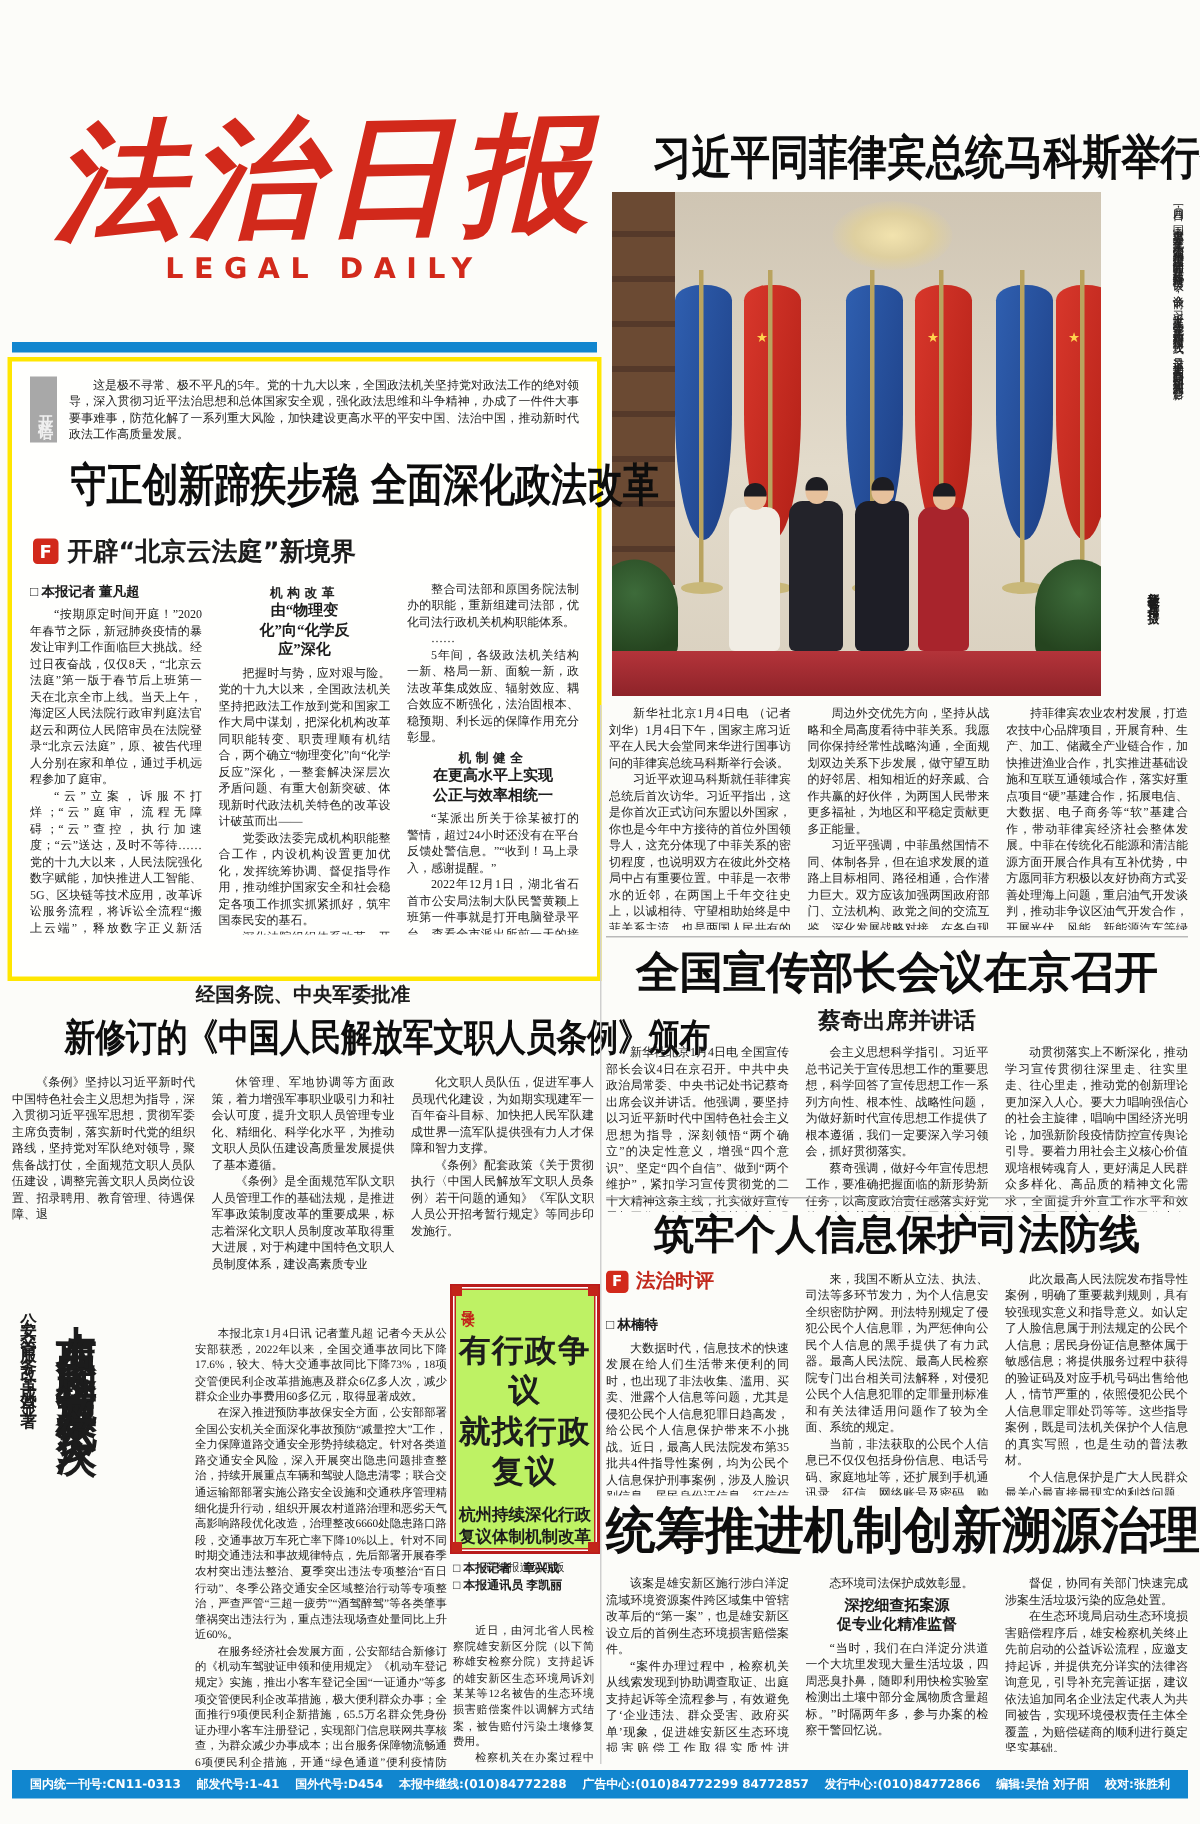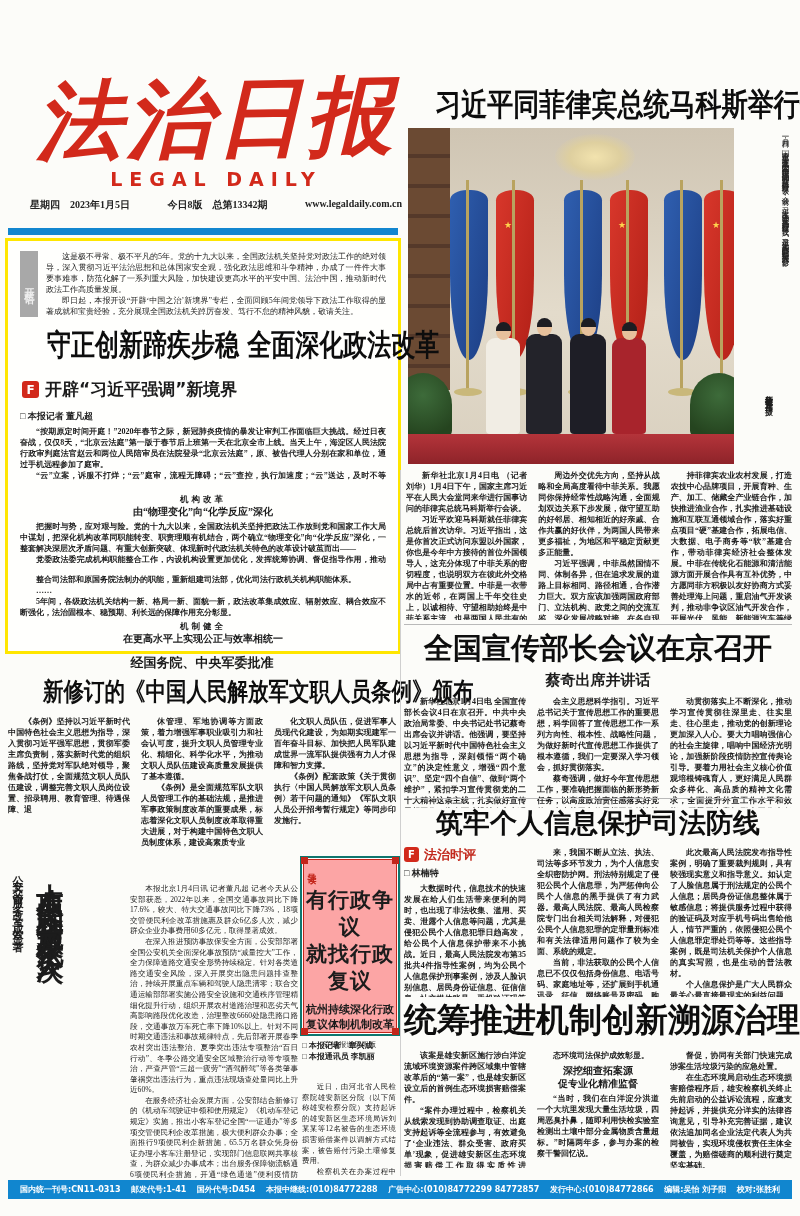--- a/index.html
+++ b/index.html
@@ -15,21 +15,21 @@
   .mast-title{font-size:86px;line-height:1;color:#d2291b;font-weight:900;font-style:italic;
               letter-spacing:4px;transform:rotate(-1deg);}
   .mast-en{color:#d2291b;font-family:"DejaVu Sans","Liberation Sans",sans-serif;
            font-weight:bold;font-size:19px;letter-spacing:7px;}
   .mast-info{font-size:10px;font-weight:bold;color:#222;display:flex;justify-content:space-between;width:372px;}
   .blue-bar{background:#1286cf;height:7px;}
 
   
   .cols{display:flex;gap:11px;}
   .col{flex:1;font-size:8px;line-height:11px;text-align:justify;overflow:hidden;}
-  .col p{margin:0;text-indent:2em;font-weight:bold;}
+  .col p{margin:0;text-indent:2em;}
   .sh{text-align:center;text-indent:0;margin:3px 16px;}
   .sh .sh1{display:block;font-size:8.5px;letter-spacing:3px;font-weight:bold;color:#222;}
   .sh .sh2{display:block;font-size:10px;font-weight:bold;line-height:13px;}
   .byline{font-size:9px;font-weight:bold;margin:2px 0 4px 0;text-indent:0;}
   .rule{border-top:1px solid #b9b9b9;}
   .vrule{border-left:1px solid #cfcfcf;}
 
   
   .ybox{border:3px solid #ffe600;background:#fffffd;}
   .kaipian-label{background:#a8a8a8;color:#efefef;writing-mode:vertical-rl;text-align:center;
@@ -72,47 +72,42 @@
   .sp-text{color:#c2291d;font-weight:900;font-size:13px;font-family:"DejaVu Sans",sans-serif;}
 
   
   .vkicker{writing-mode:vertical-rl;font-size:11px;font-weight:bold;letter-spacing:6px;}
   .vhead{writing-mode:vertical-rl;font-size:27px;font-weight:900;letter-spacing:5px;
          font-family:"DejaVu Serif","Liberation Serif",serif;}
   .onecol{font-size:7.6px;line-height:10.6px;text-align:justify;overflow:hidden;margin-top:20px;}
   .onecol p{margin:0;text-indent:2em;}
 
   
-  .redbox{border:2px solid #0f766e;box-shadow:inset 0 0 0 1px #fff, inset 0 0 0 2px #c3251a;
-          background:#fca5a5;}
+  .redbox{border:2px solid #b91c1c;box-shadow:inset 0 0 0 1px #fff, inset 0 0 0 2px #c3251a;
+          background:#bef264;}
   .redbox .corner{position:absolute;width:7px;height:7px;background:#c3251a;}
   .daodu{position:absolute;left:3px;top:8px;writing-mode:vertical-rl;color:#c3251a;
          font-size:9px;font-weight:bold;letter-spacing:2px;}
   .fy-line{font-size:21px;font-weight:900;text-align:center;line-height:27px;
            font-family:"DejaVu Serif",serif;letter-spacing:1px;}
   .fy-sub{font-size:11px;font-weight:bold;text-align:center;margin-top:8px;}
   .fy-note{font-size:7.5px;text-align:center;margin-top:8px;color:#333;}
 
   .footer{background:#1186cf;color:#fff;font-family:"DejaVu Sans","Liberation Sans",sans-serif;
           font-size:8px;font-weight:bold;display:flex;align-items:center;justify-content:space-between;
           padding:0 12px;}
 </style>
 </head>
 <body>
 
 <div class="page">
 
   <div class="abs" style="left:30px;top:76px;width:372px;">
     <div class="mast-title center nowrap">法治日报</div>
     <div class="mast-en center" style="margin-top:6px;">LEGAL DAILY</div>
-    <div class="mast-info" style="margin-top:8px;">
-      <span><span>星期四</span>　<span>2023年1月5日</span></span>
-      <span><span>今日8版</span>　<span>总第13342期</span></span>
-      <span>www.legaldaily.com.cn</span>
-    </div>
   </div>
   <div class="abs blue-bar" style="left:8px;top:228px;width:390px;"></div>
 
   <div class="abs hl center nowrap" style="left:404px;top:84px;width:390px;font-size:31px;transform:scaleX(.84);transform-origin:center;">习近平同菲律宾总统马科斯举行会谈</div>
 
   <div class="abs photo" style="left:408px;top:128px;width:326px;height:336px;">
     <div class="door"></div>
     <div class="chand"></div>
     <div class="flag ph" style="left:38px;">
         <span class="cloth"></span>
@@ -195,29 +190,28 @@
         </div>
 
     </div>
   </div>
 
   <div class="abs ybox" style="left:5px;top:238px;width:390px;height:410px;">
     <div style="display:flex;gap:8px;padding:10px 12px 0 12px;">
       <div class="kaipian-label">开栏语</div>
       <div class="intro">
           <p>这是极不寻常、极不平凡的5年。党的十九大以来，全国政法机关坚持党对政法工作的绝对领导，深入贯彻习近平法治思想和总体国家安全观，强化政法思维和斗争精神，办成了一件件大事要事难事，防范化解了一系列重大风险，加快建设更高水平的平安中国、法治中国，推动新时代政法工作高质量发展。</p>
-          <p>即日起，本报开设“开辟‘中国之治’新境界”专栏，全面回顾5年间党领导下政法工作取得的显著成就和宝贵经验，充分展现全国政法机关踔厉奋发、笃行不怠的精神风貌，敬请关注。</p>
         </div>
     </div>
     <div class="hl center nowrap" style="font-size:30px;margin-top:8px;transform:scaleX(.8);">守正创新蹄疾步稳 全面深化政法改革</div>
     <div class="series-logo" style="margin:12px 0 0 14px;">
       <div class="flogo">F</div>
-      <div class="series-title">开辟“习近平强调”新境界</div>
-    </div>
-    <div class="cols" style="margin:8px 12px 0 12px;height:236px;flex-direction:column;">
+      <div class="series-title">开辟“北京云法庭”新境界</div>
+    </div>
+    <div class="cols" style="margin:8px 12px 0 12px;height:236px;">
       <div class="col">
         <div class="byline">□ 本报记者 董凡超</div>
         <div>
             <p>“按期原定时间开庭！”2020年春节之际，新冠肺炎疫情的暴发让审判工作面临巨大挑战。经过日夜奋战，仅仅8天，“北京云法庭”第一版于春节后上班第一天在北京全市上线。当天上午，海淀区人民法院行政审判庭法官赵云和两位人民陪审员在法院登录“北京云法庭”，原、被告代理人分别在家和单位，通过手机远程参加了庭审。</p>
             <p>“云”立案，诉服不打烊；“云”庭审，流程无障碍；“云”查控，执行加速度；“云”送达，及时不等待……党的十九大以来，人民法院强化数字赋能，加快推进人工智能、5G、区块链等技术应用，改革诉讼服务流程，将诉讼全流程“搬上云端”，释放数字正义新活力。</p>
           </div>
       </div>
       <div class="col">
         <div class="sh">
             <span class="sh1">机构改革</span>
@@ -287,21 +281,21 @@
   </div>
 
   <div class="abs rule" style="left:404px;top:798px;width:388px;">
     <div class="serifhl center nowrap" style="font-size:27px;margin-top:6px;">筑牢个人信息保护司法防线</div>
     <div class="cols" style="margin-top:6px;height:150px;">
       <div class="col">
         <div class="sp-logo">
           <div class="flogo" style="width:15px;height:15px;font-size:10px;">F</div>
           <span class="sp-text">法治时评</span>
         </div>
-        <div class="byline" style="margin-top:6px;">□ 林楠特</div>
+        <div class="byline" style="margin-top:16px;">□ 林楠特</div>
         <div>
             <p>大数据时代，信息技术的快速发展在给人们生活带来便利的同时，也出现了非法收集、滥用、买卖、泄露个人信息等问题，尤其是侵犯公民个人信息犯罪日趋高发，给公民个人信息保护带来不小挑战。近日，最高人民法院发布第35批共4件指导性案例，均为公民个人信息保护刑事案例，涉及人脸识别信息、居民身份证信息、征信信息、社交媒体账号、手机验证码等刑法保护的公民个人信息范围、性质。</p>
           </div>
       </div>
       <div class="col">
           <p>来，我国不断从立法、执法、司法等多环节发力，为个人信息安全织密防护网。刑法特别规定了侵犯公民个人信息罪，为严惩伸向公民个人信息的黑手提供了有力武器。最高人民法院、最高人民检察院专门出台相关司法解释，对侵犯公民个人信息犯罪的定罪量刑标准和有关法律适用问题作了较为全面、系统的规定。</p>
           <p>当前，非法获取的公民个人信息已不仅仅包括身份信息、电话号码、家庭地址等，还扩展到手机通讯录、征信、网络账号及密码、购物记录、出行记录等，而这些信息本身具有隐私性、敏感性和潜在价值性。面对侵犯公民个人信息种类多样化，如何认定相关行为的性质、如何准确定罪量刑，既关系到法律的正确适用，也关系到公平正义的实现，更考验着司法机关的智慧。</p>
         </div>
       <div class="col">
           <p>此次最高人民法院发布指导性案例，明确了重要裁判规则，具有较强现实意义和指导意义。如认定了人脸信息属于刑法规定的公民个人信息；居民身份证信息整体属于敏感信息；将提供服务过程中获得的验证码及对应手机号码出售给他人，情节严重的，依照侵犯公民个人信息罪定罪处罚等等。这些指导案例，既是司法机关保护个人信息的真实写照，也是生动的普法教材。</p>

